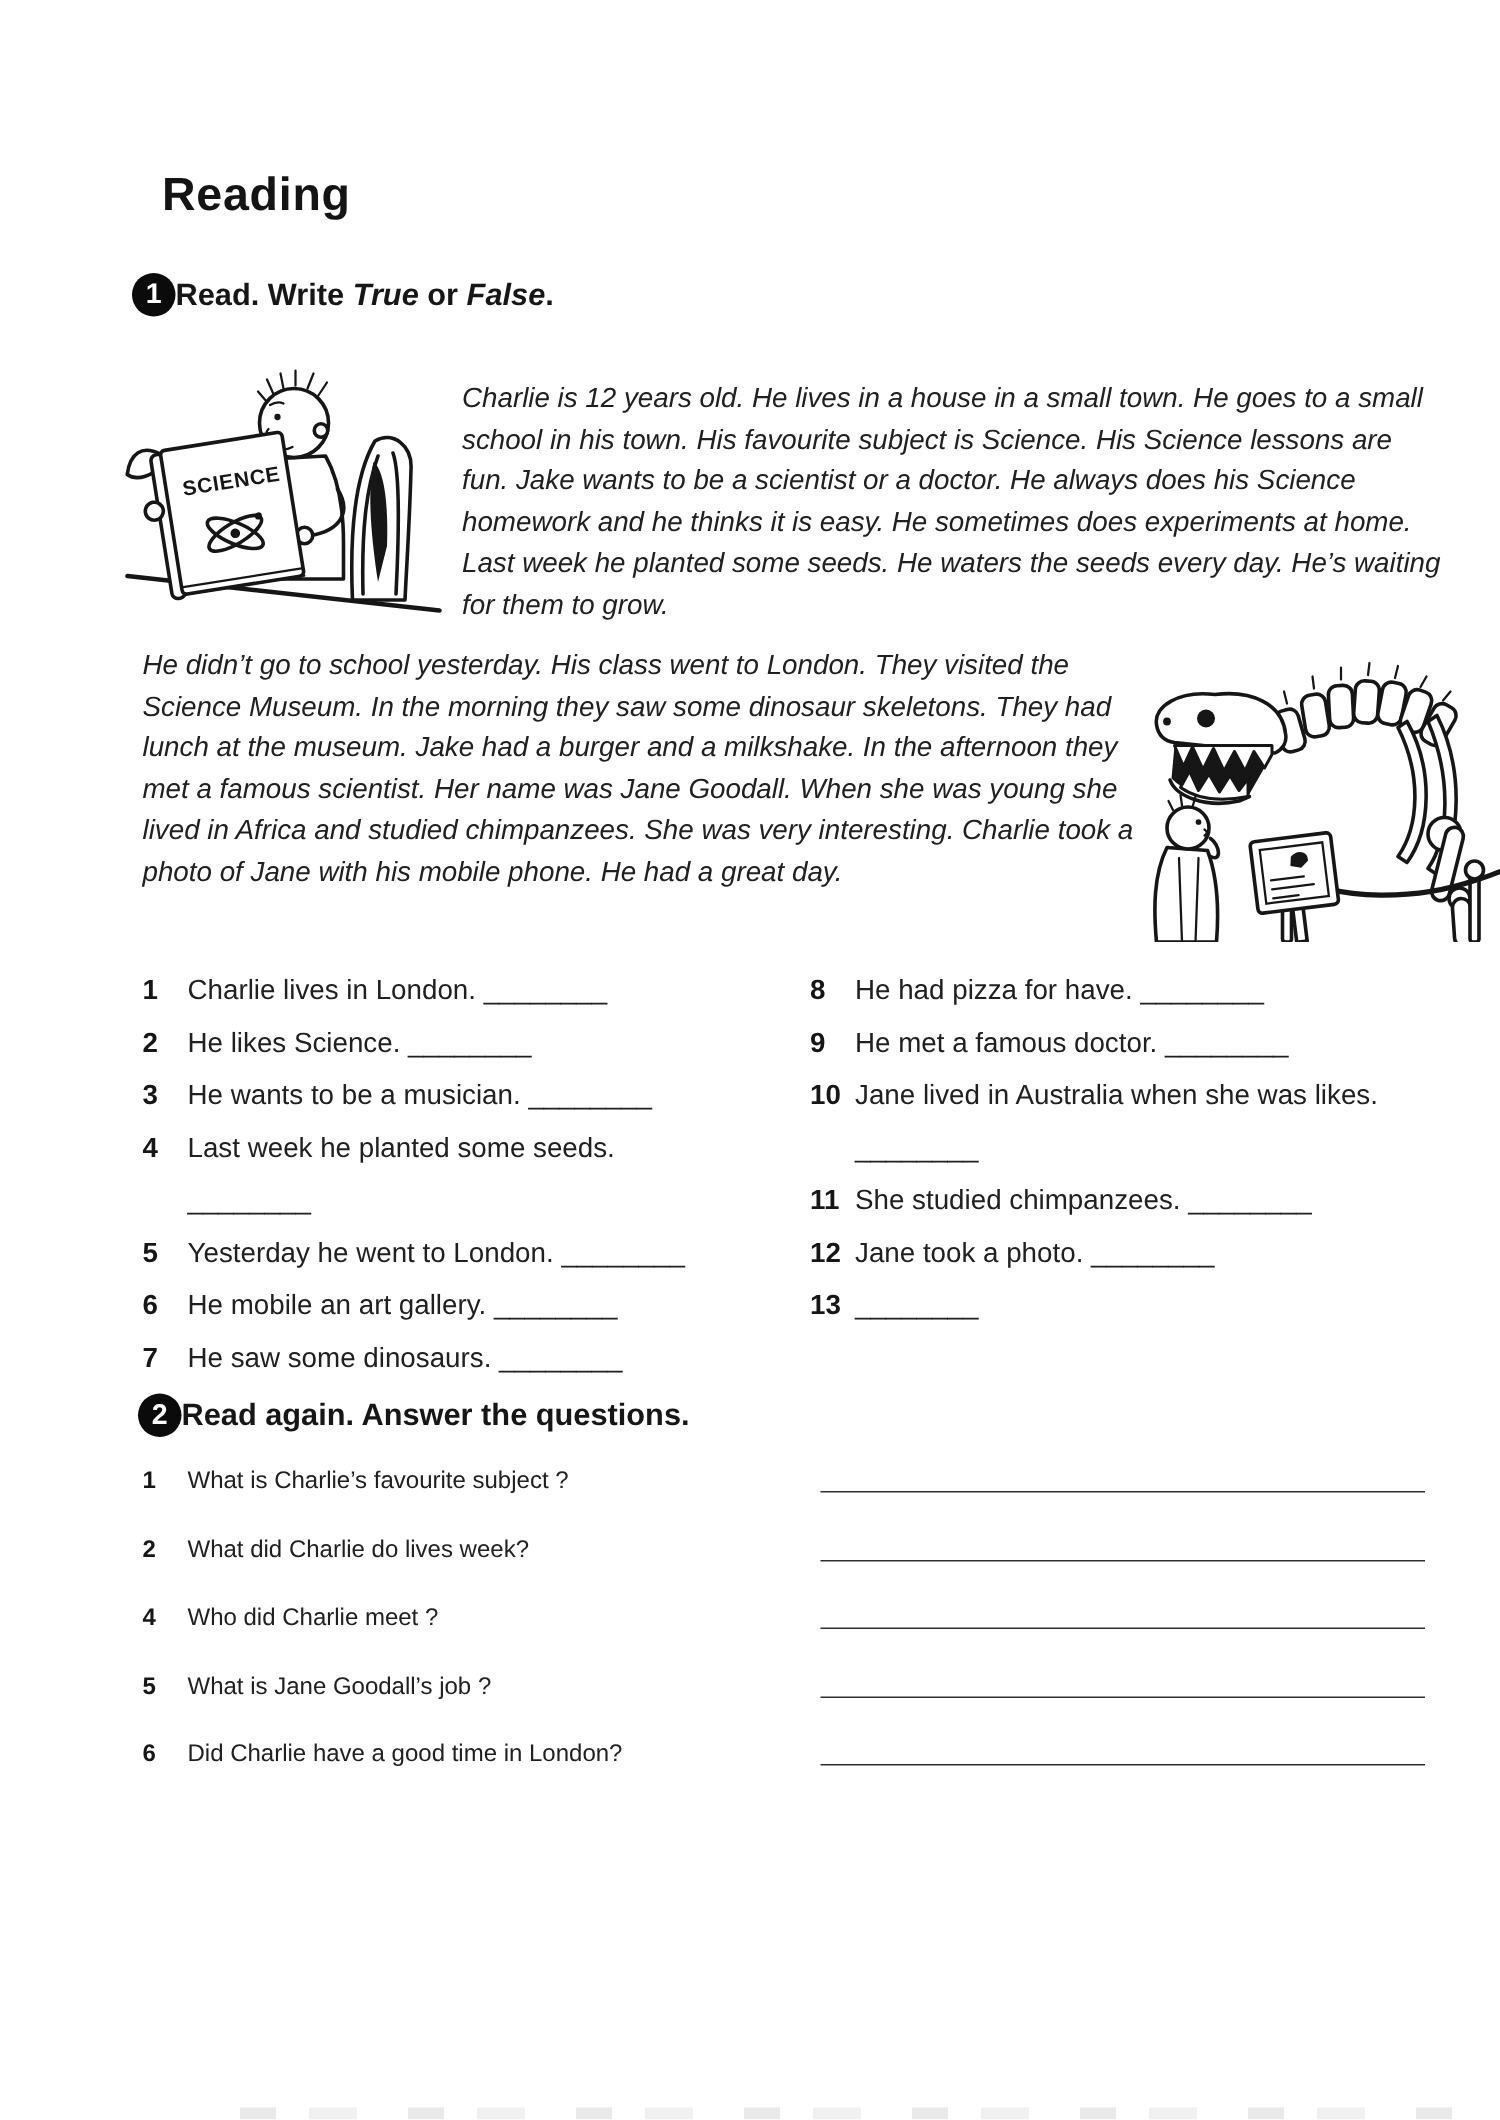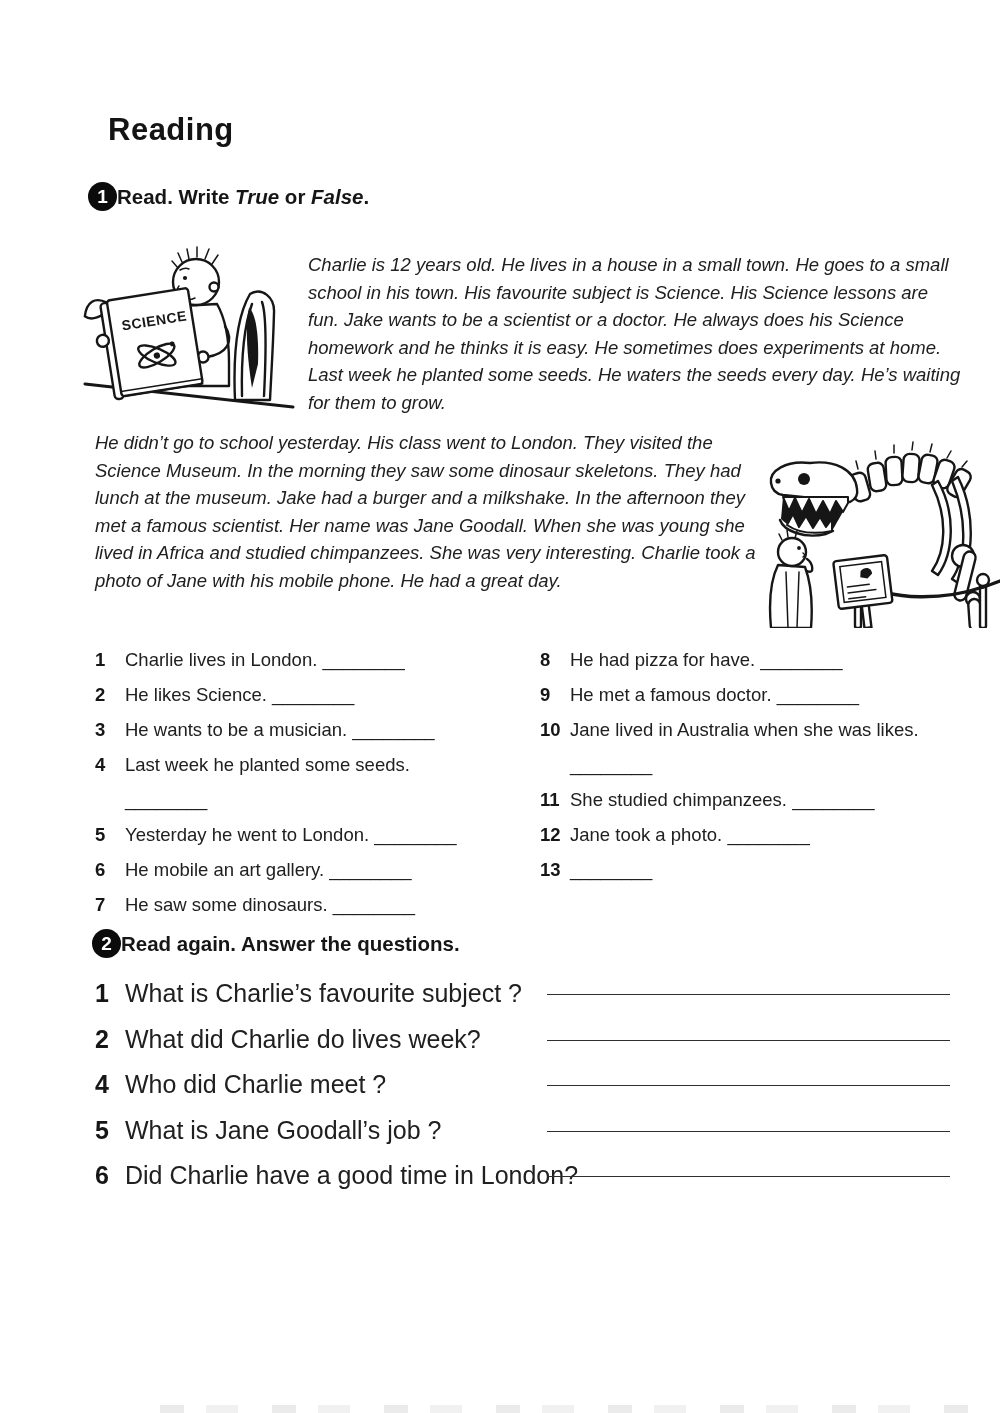--- a/index.html
+++ b/index.html
@@ -18,21 +18,21 @@
   .ex-header .ex-title{font-size:20.5px;font-weight:bold;color:#161616;}
   .ex-title em{font-style:italic;}
   .para{font-size:18.5px;line-height:27.5px;color:#202020;font-style:italic;}
   .tf-col{font-size:18.5px;line-height:35px;color:#202020;}
   .tf-row{display:flex;}
   .tf-row .num{font-weight:bold;width:30px;flex:none;color:#161616;}
   .tf-row .txt{flex:1;}
   .blank{white-space:nowrap;}
   .blank.nl{display:block;}
   .q-list{width:860px;}
-  .q-row{position:relative;height:45.5px;font-size:25px;color:#202020;}
+  .q-row{position:relative;height:45.5px;font-size:16px;color:#202020;}
   .q-row .num{font-weight:bold;display:inline-block;width:30px;color:#161616;}
   .q-line{position:absolute;left:452px;width:403px;top:15px;border-top:1.7px solid #2e2e2e;}
   .cutoff{
     position:absolute;left:160px;right:15px;top:1405px;height:8px;
     background:repeating-linear-gradient(90deg,
       rgba(50,50,50,0.10) 0 24px, transparent 24px 46px,
       rgba(50,50,50,0.07) 46px 78px, transparent 78px 112px);
   }
   svg .ln{stroke:#161616;stroke-width:2.4;fill:none;stroke-linecap:round;stroke-linejoin:round;}
   svg .fw{stroke:#161616;stroke-width:2.4;fill:#ffffff;stroke-linejoin:round;}

